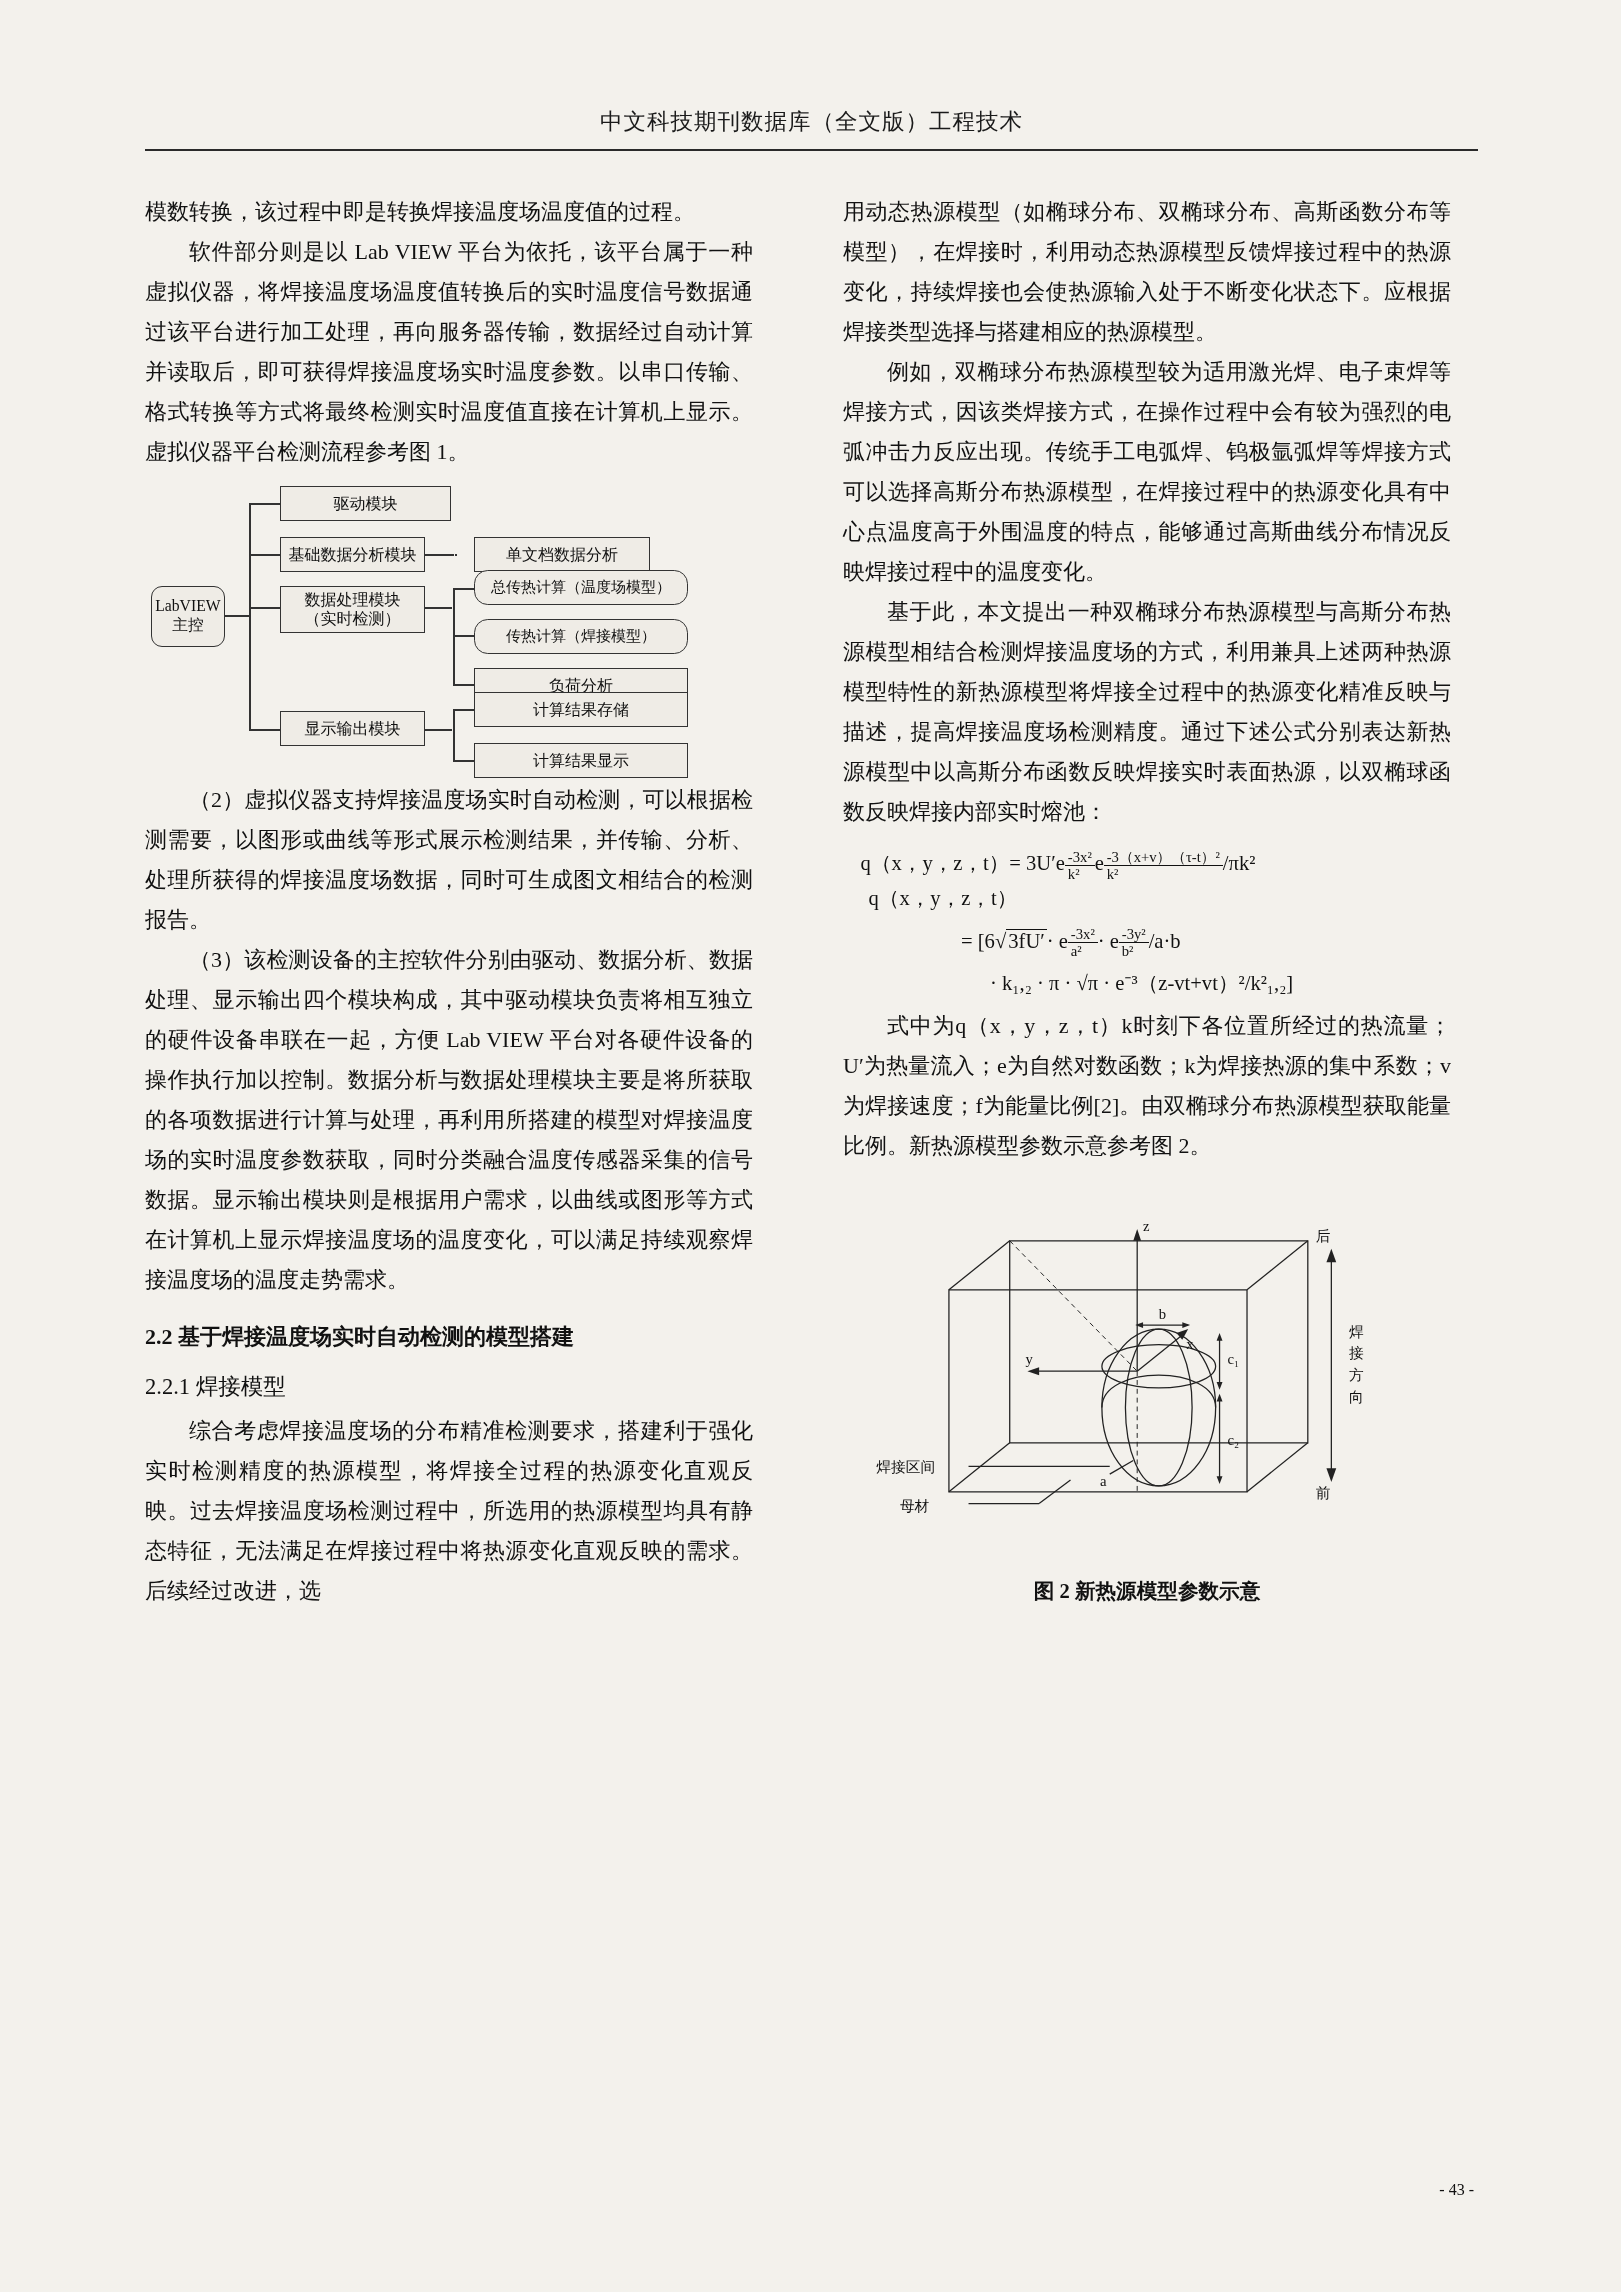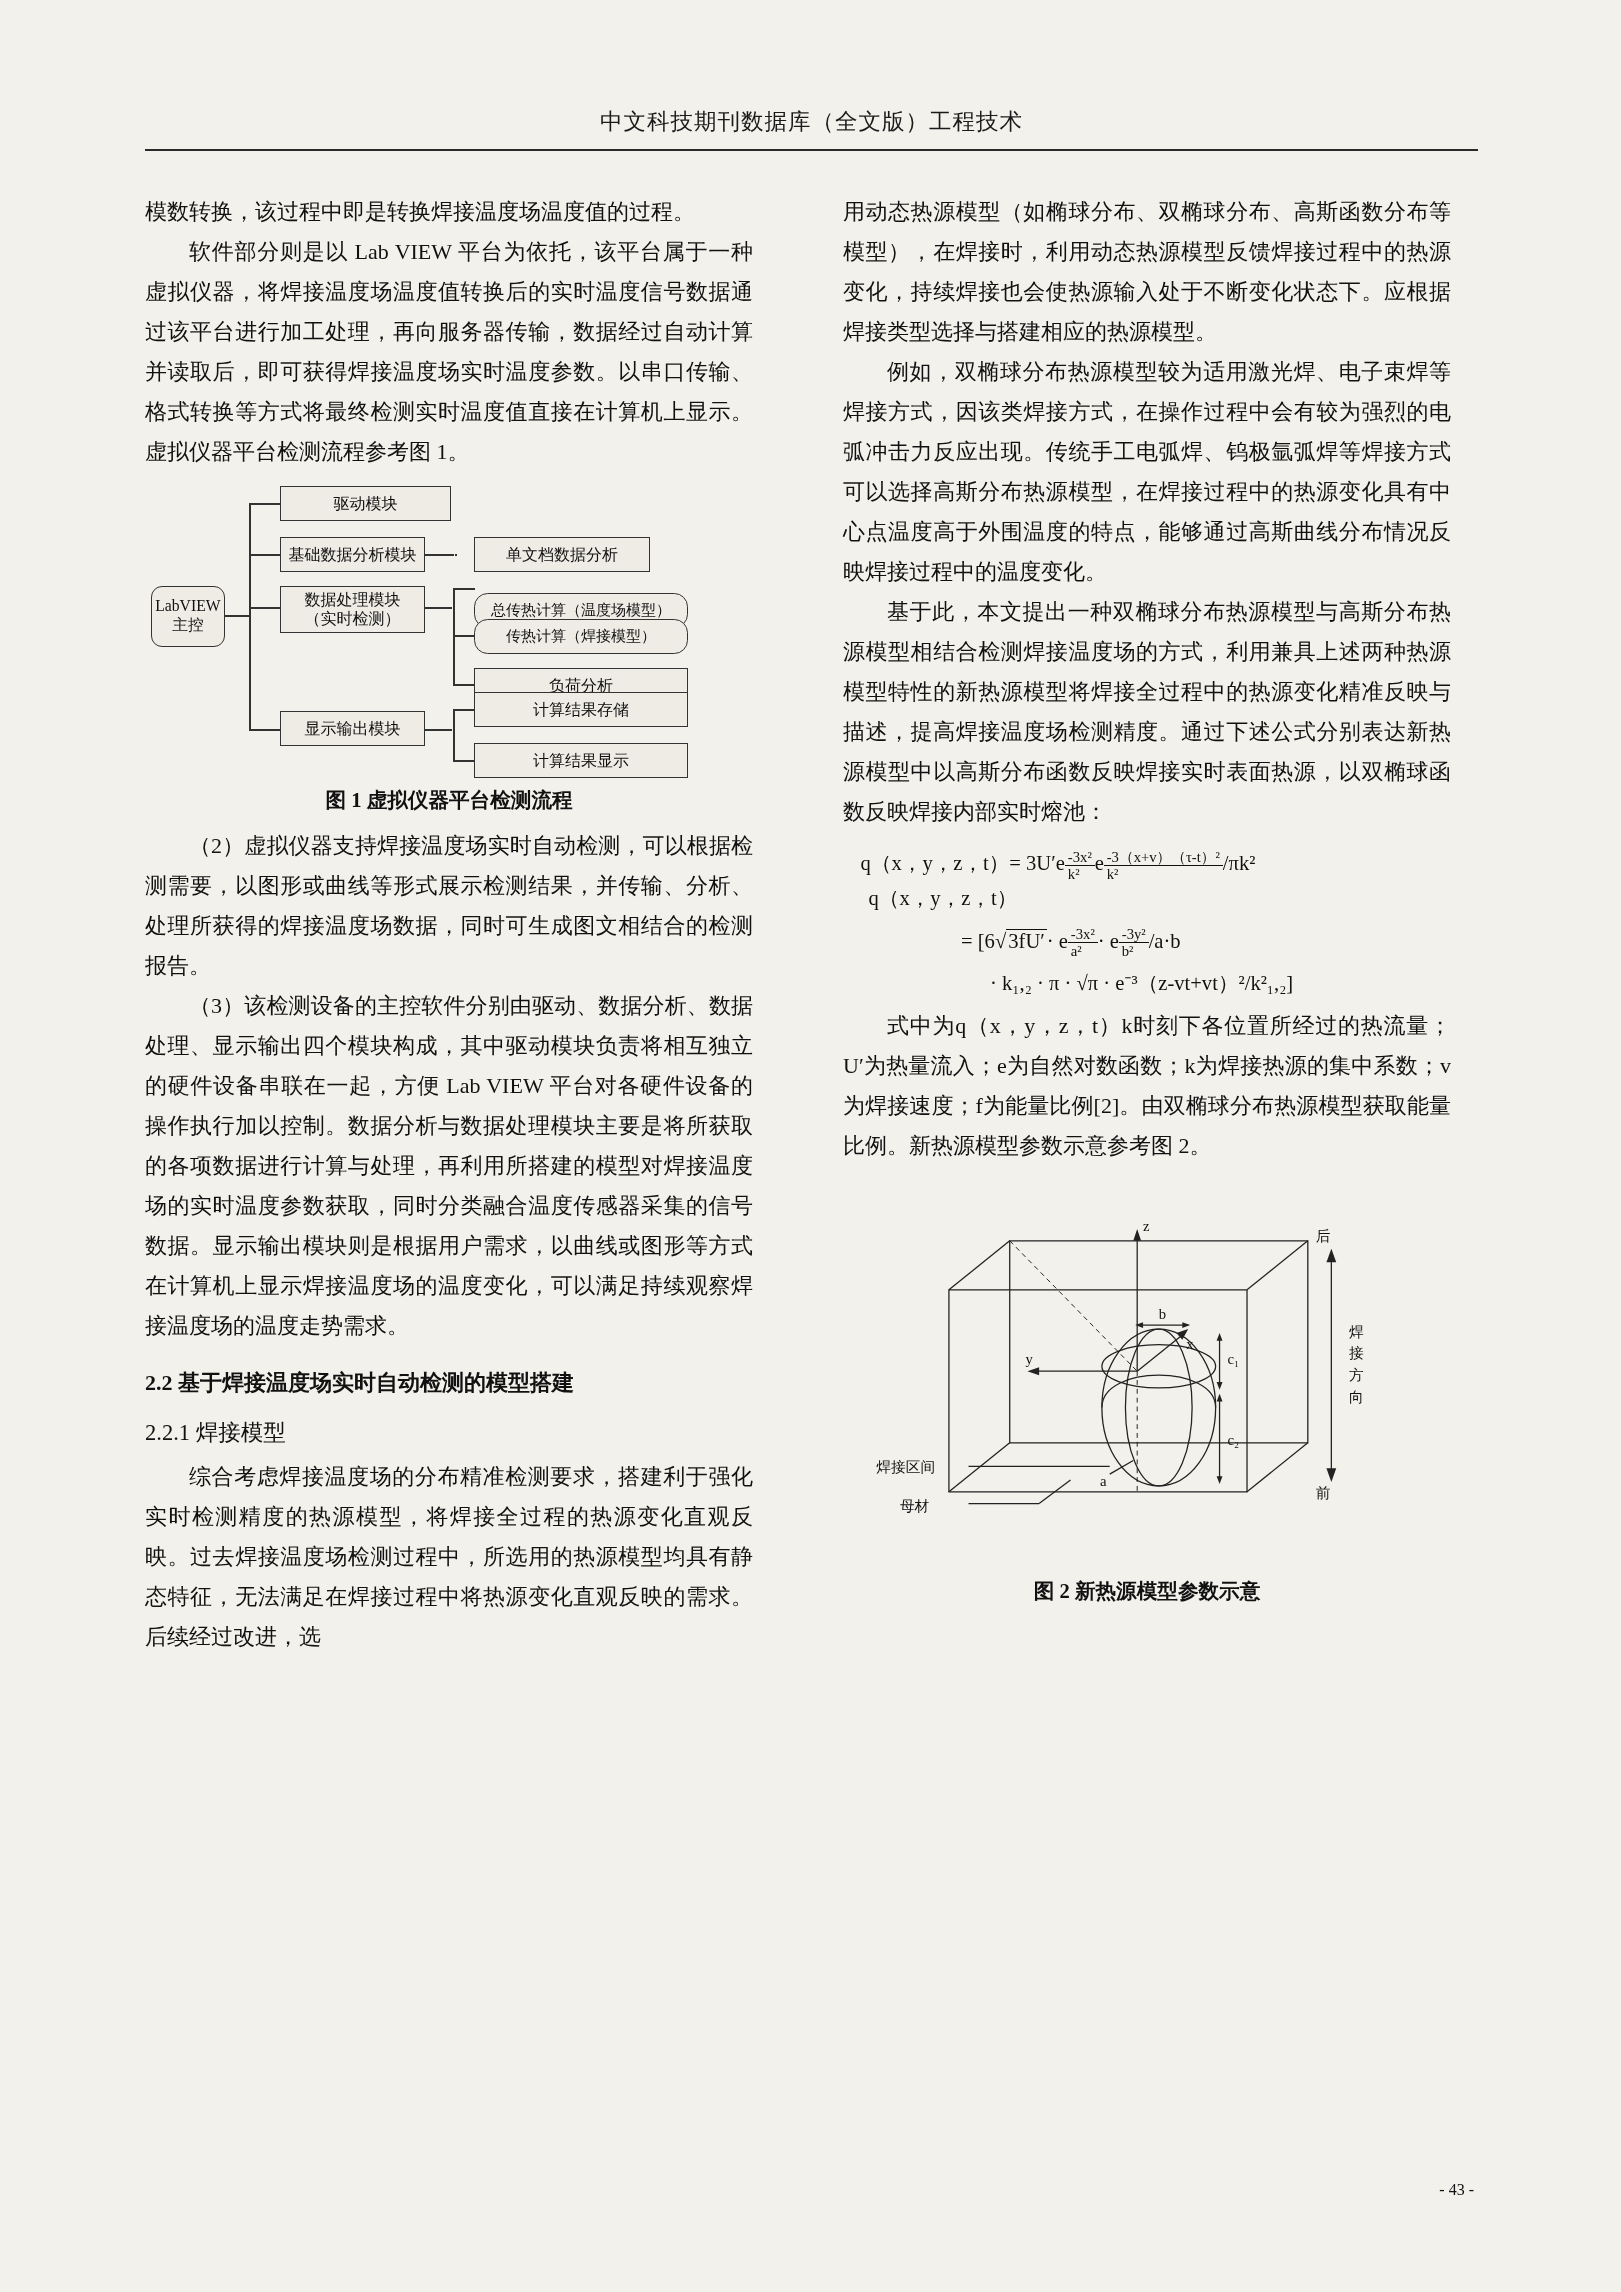--- a/index.html
+++ b/index.html
@@ -178,21 +178,21 @@
 
       <div class="box" style="left:329px; top:57px; width:176px; height:35px;">
         <span>单文档数据分析</span>
       </div>
 
       <div class="box" style="left:135px; top:106px; width:145px; height:47px;">
         <span style="white-space:pre-line;">数据处理模块
 （实时检测）</span>
       </div>
 
-      <div class="box round" style="left:329px; top:90px; width:214px; height:35px; font-size:15px;margin-top:23px;">
+      <div class="box round" style="left:329px; top:90px; width:214px; height:35px; font-size:15px;">
         <span>总传热计算（温度场模型）</span>
       </div>
 
       <div class="box round" style="left:329px; top:139px; width:214px; height:35px; font-size:15px;">
         <span>传热计算（焊接模型）</span>
       </div>
 
       <div class="box" style="left:329px; top:188px; width:214px; height:35px;">
         <span>负荷分析</span>
       </div>
@@ -203,21 +203,20 @@
 
       <div class="box" style="left:329px; top:212px; width:214px; height:35px;">
         <span>计算结果存储</span>
       </div>
 
       <div class="box" style="left:329px; top:263px; width:214px; height:35px;">
         <span>计算结果显示</span>
       </div>
     </div>
 
-    <p class="figcap">图 1    虚拟仪器平台检测流程</p>
 
     <p class="ind">（2）虚拟仪器支持焊接温度场实时自动检测，可以根据检测需要，以图形或曲线等形式展示检测结果，并传输、分析、处理所获得的焊接温度场数据，同时可生成图文相结合的检测报告。</p>
     <p class="ind">（3）该检测设备的主控软件分别由驱动、数据分析、数据处理、显示输出四个模块构成，其中驱动模块负责将相互独立的硬件设备串联在一起，方便 Lab VIEW 平台对各硬件设备的操作执行加以控制。数据分析与数据处理模块主要是将所获取的各项数据进行计算与处理，再利用所搭建的模型对焊接温度场的实时温度参数获取，同时分类融合温度传感器采集的信号数据。显示输出模块则是根据用户需求，以曲线或图形等方式在计算机上显示焊接温度场的温度变化，可以满足持续观察焊接温度场的温度走势需求。</p>
 
     <p class="h2">2.2  基于焊接温度场实时自动检测的模型搭建</p>
     <p class="h3">2.2.1  焊接模型</p>
 
     <p class="ind">综合考虑焊接温度场的分布精准检测要求，搭建利于强化实时检测精度的热源模型，将焊接全过程的热源变化直观反映。过去焊接温度场检测过程中，所选用的热源模型均具有静态特征，无法满足在焊接过程中将热源变化直观反映的需求。后续经过改进，选</p>
   </div>
 

